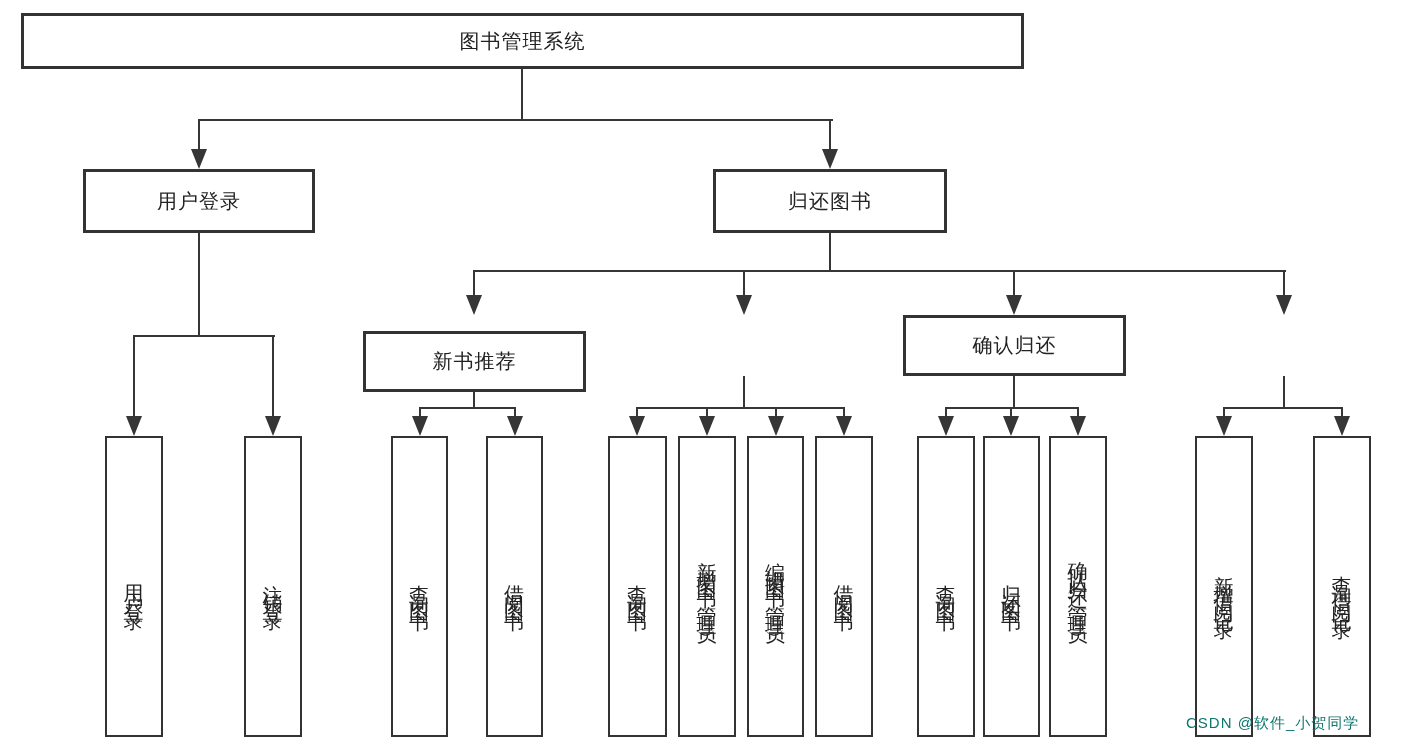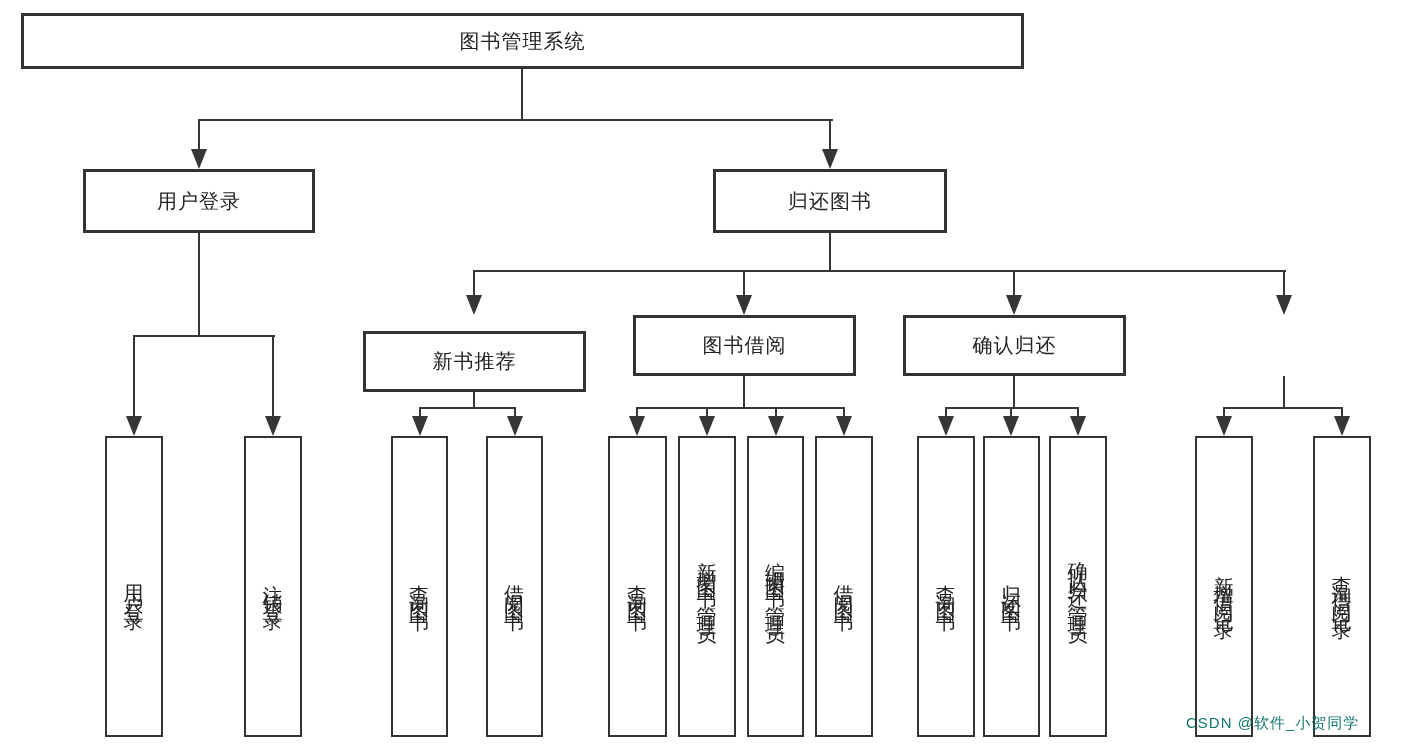--- a/index.html
+++ b/index.html
@@ -61,21 +61,20 @@
   <div class="vline" style="left:473px;top:270px;height:27px"></div>
   <div class="arrowhead" style="left:466px;top:295px"></div>
   <div class="vline" style="left:743px;top:270px;height:27px"></div>
   <div class="arrowhead" style="left:736px;top:295px"></div>
   <div class="vline" style="left:1013px;top:270px;height:27px"></div>
   <div class="arrowhead" style="left:1006px;top:295px"></div>
   <div class="vline" style="left:1283px;top:270px;height:27px"></div>
   <div class="arrowhead" style="left:1276px;top:295px"></div>
 
   <div class="node" style="left:363px;top:331px;width:223px;height:61px">新书推荐</div>
-  <div class="node" style="left:633px;top:315px;width:223px;height:61px">图书借阅</div>
   <div class="node" style="left:903px;top:315px;width:223px;height:61px">确认归还</div>
 
   <div class="vline" style="left:473px;top:376px;height:33px"></div>
   <div class="hline" style="left:419px;top:407px;width:97px"></div>
   <div class="vline" style="left:419px;top:407px;height:11px"></div>
   <div class="arrowhead" style="left:412px;top:416px"></div>
   <div class="vline" style="left:514px;top:407px;height:11px"></div>
   <div class="arrowhead" style="left:507px;top:416px"></div>
 
   <div class="vline" style="left:743px;top:376px;height:33px"></div>

